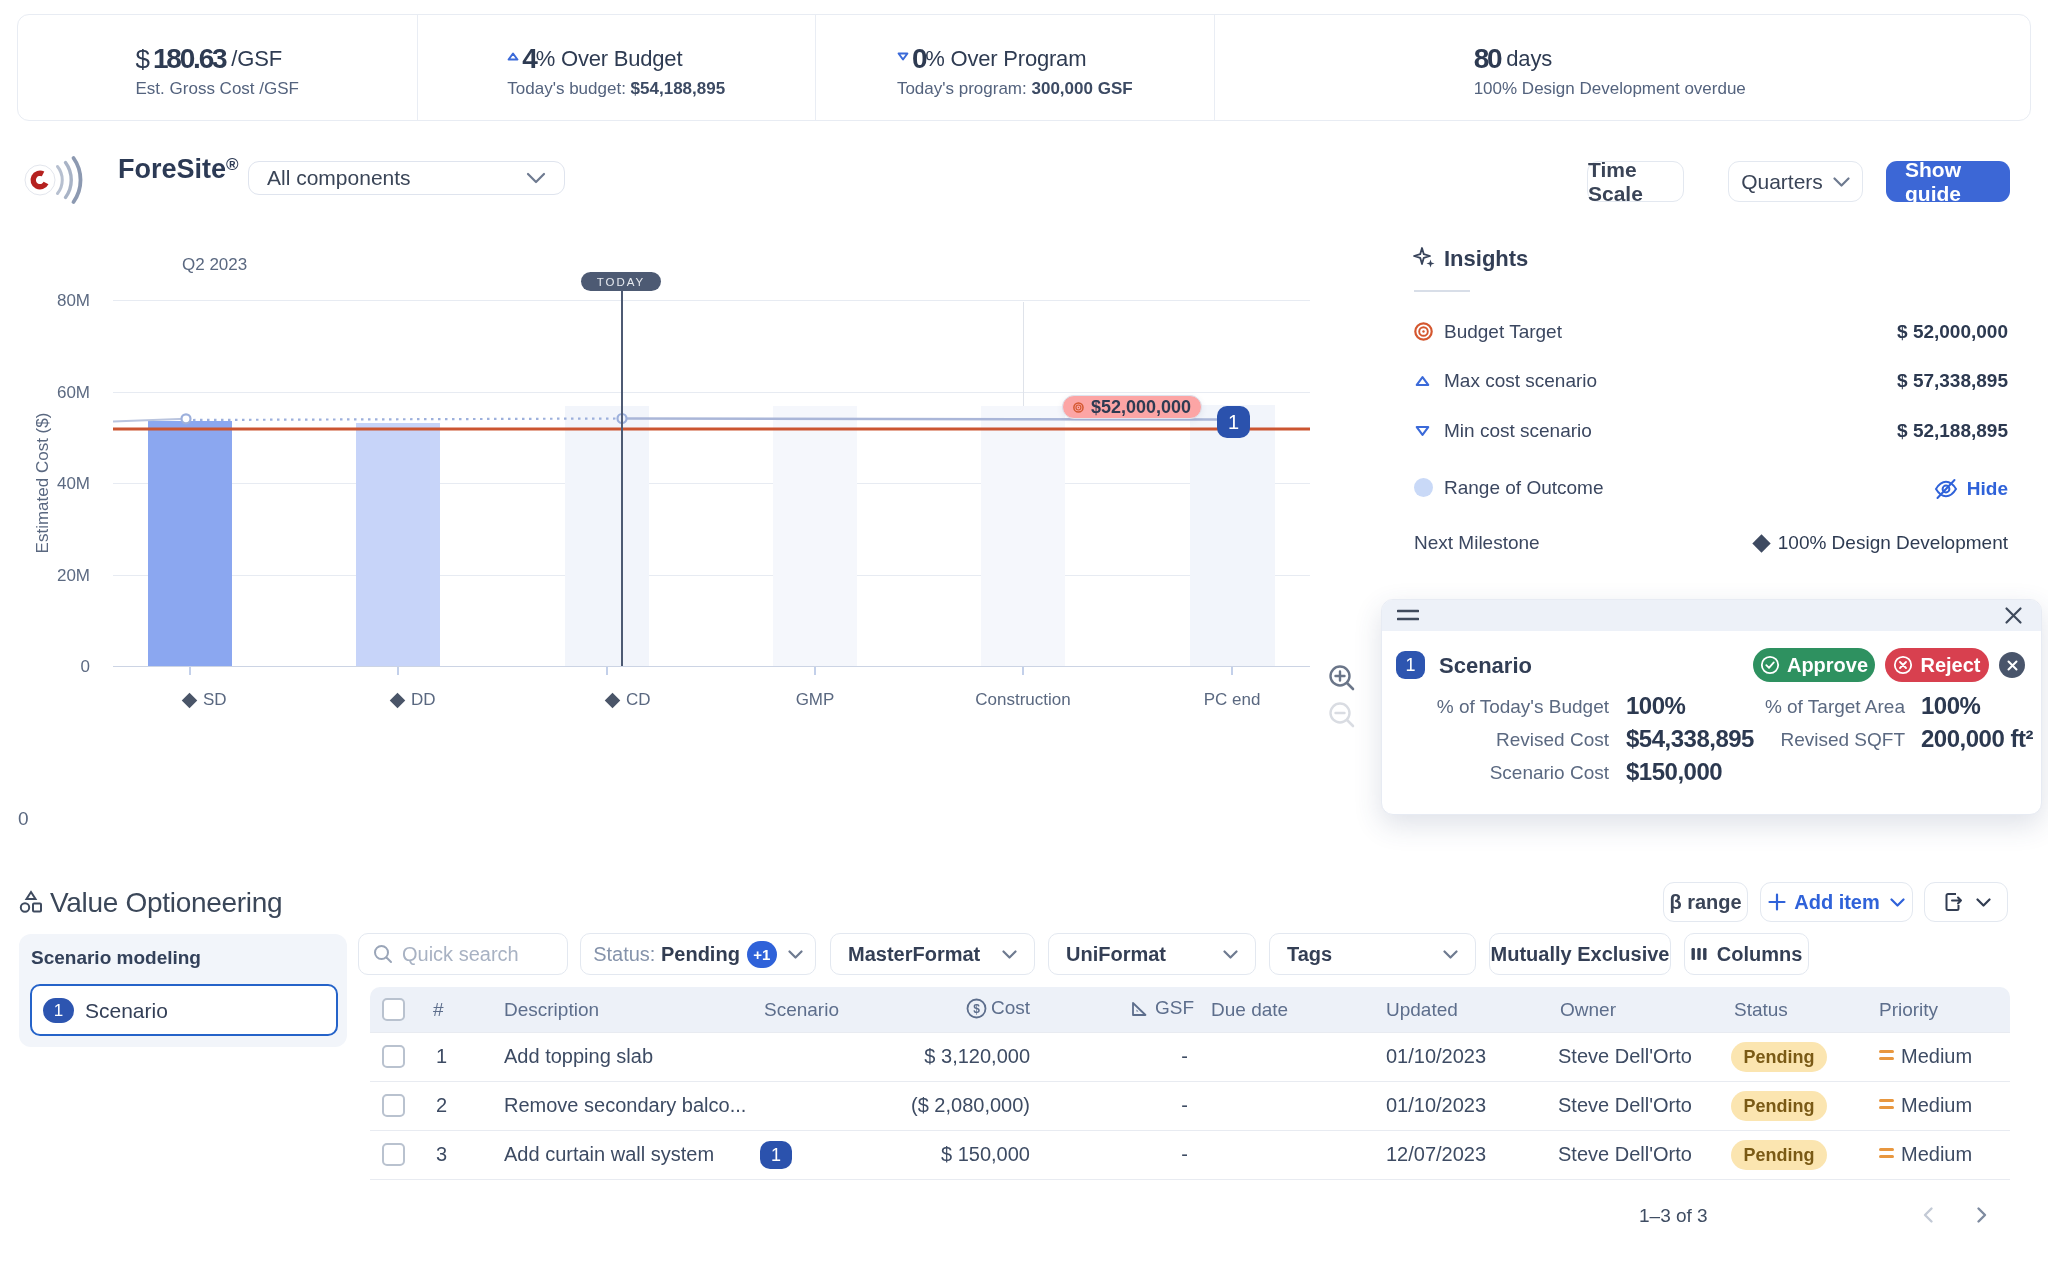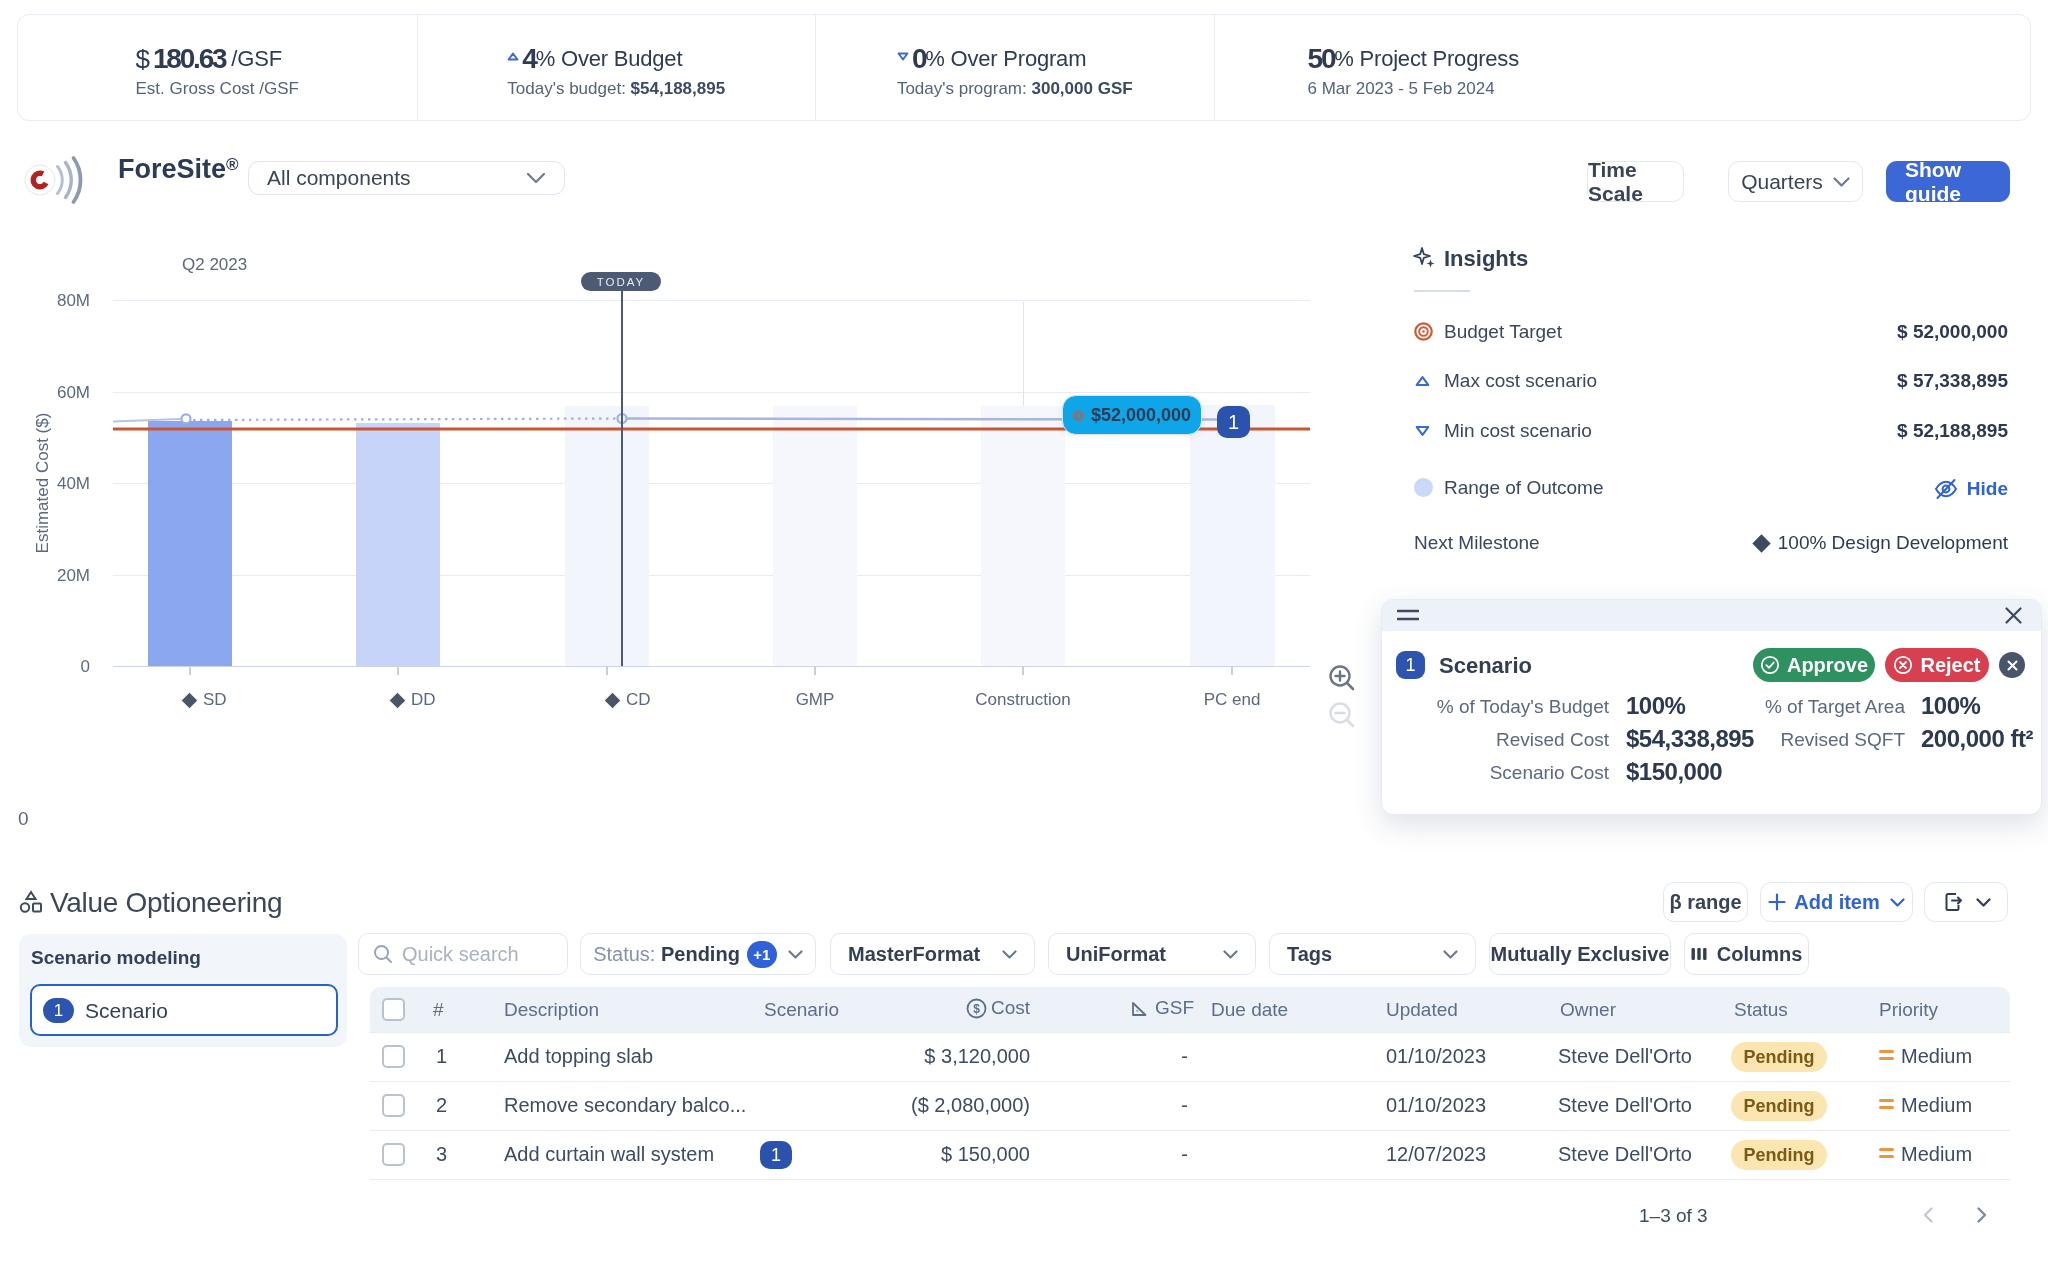--- a/index.html
+++ b/index.html
@@ -73,27 +73,27 @@
     <div class="bigline">
           <svg class="tri" width="12" height="9" viewBox="0 0 14 11" style="margin-top:-6px;">
             <path d="M7 9.2 L12.4 1.8 H1.6 Z" fill="none" stroke="#3b6ad9" stroke-width="2.4" stroke-linejoin="round"></path>
           </svg>
           <span class="bignum">0</span>
           <span class="bigunit">% Over Program</span>
         </div>
     <div class="subline">Today's program: <b>300,000 GSF</b></div>
   </div>
     </div>
-  <div class="sect">
-      <div class="inner">
+  <div class="sect" style="width:auto; flex:1;">
+      <div class="inner" style="margin-right:25px;">
     <div class="bigline">
-          <span class="bignum">50</span>
-          <span class="bigunit">% Project Progress</span>
+          <span class="bignum">80</span>
+          <span class="bigunit">&nbsp;days</span>
         </div>
-    <div class="subline">6 Mar 2023 - 5 Feb 2024</div>
+    <div class="subline">100% Design Development overdue</div>
   </div>
     </div>
 </div>
 
 <div class="abs" id="logo" style="left:24px; top:163px; width:90px; height:36px;">
   <svg width="90" height="60" viewBox="0 0 90 60" style="overflow:visible;">
     <circle cx="16" cy="17" r="15" fill="#fff" stroke="#e3e6ed" stroke-width="1"></circle>
     <g transform="rotate(-18 16 17)">
       <path d="M 20.8 12.2 A 6.8 6.8 0 1 0 20.8 21.8" fill="none" stroke="#b5211f" stroke-width="5.4"></path>
     </g>
@@ -157,21 +157,21 @@
     <path d="M113 429 L1310 429" stroke="#cb5531" stroke-width="3" fill="none"></path>
     <circle cx="186" cy="418.8" r="4.5" fill="#fff" stroke="#9db0dc" stroke-width="2.2"></circle>
     <circle cx="622" cy="418.5" r="4.5" fill="#f0f3fa" stroke="#9db0dc" stroke-width="2.2"></circle>
   </svg>
 
   <div class="abs" style="left:621px; top:289px; width:1.8px; height:377px; background:#4d5a73;"></div>
   <div class="abs" style="left:581px; top:272px; width:80px; height:19px; background:#4d5a73; border-radius:9.5px; display:flex; align-items:center; justify-content:center;">
     <span style="font-size:11.5px; color:#e7eaf0; letter-spacing:2px;">TODAY</span>
   </div>
 
-  <div class="abs" style="left:1062px; top:395px; width:140px; height:40px; background:#0ea5e9; border:1px solid #dde3ee; border-radius:14px; box-shadow:0 2px 6px rgba(40,60,100,.08); display:flex; align-items:center; padding:0 10px;">
+  <div class="abs" style="left:1062px; top:395px; width:140px; height:24px; background:#fca5a5; border:1px solid #dde3ee; border-radius:14px; box-shadow:0 2px 6px rgba(40,60,100,.08); display:flex; align-items:center; padding:0 10px;">
     <svg width="19" height="19" viewBox="0 0 19 19" style="margin-right:7px;">
       <circle cx="9.5" cy="9.5" r="8" fill="none" stroke="#d4572f" stroke-width="2.6"></circle>
       <circle cx="9.5" cy="9.5" r="4.3" fill="none" stroke="#d4572f" stroke-width="2"></circle>
       <circle cx="9.5" cy="9.5" r="1.2" fill="#d4572f"></circle>
     </svg>
     <span style="font-size:18px; font-weight:bold; color:#2e3b52;">$52,000,000</span>
   </div>
 
   <div class="abs" style="left:1217px; top:406px; width:33px; height:32px; background:#2b52ad; border-radius:10px; display:flex; align-items:center; justify-content:center;">
     <span style="font-size:20px; color:#fff;">1</span>

